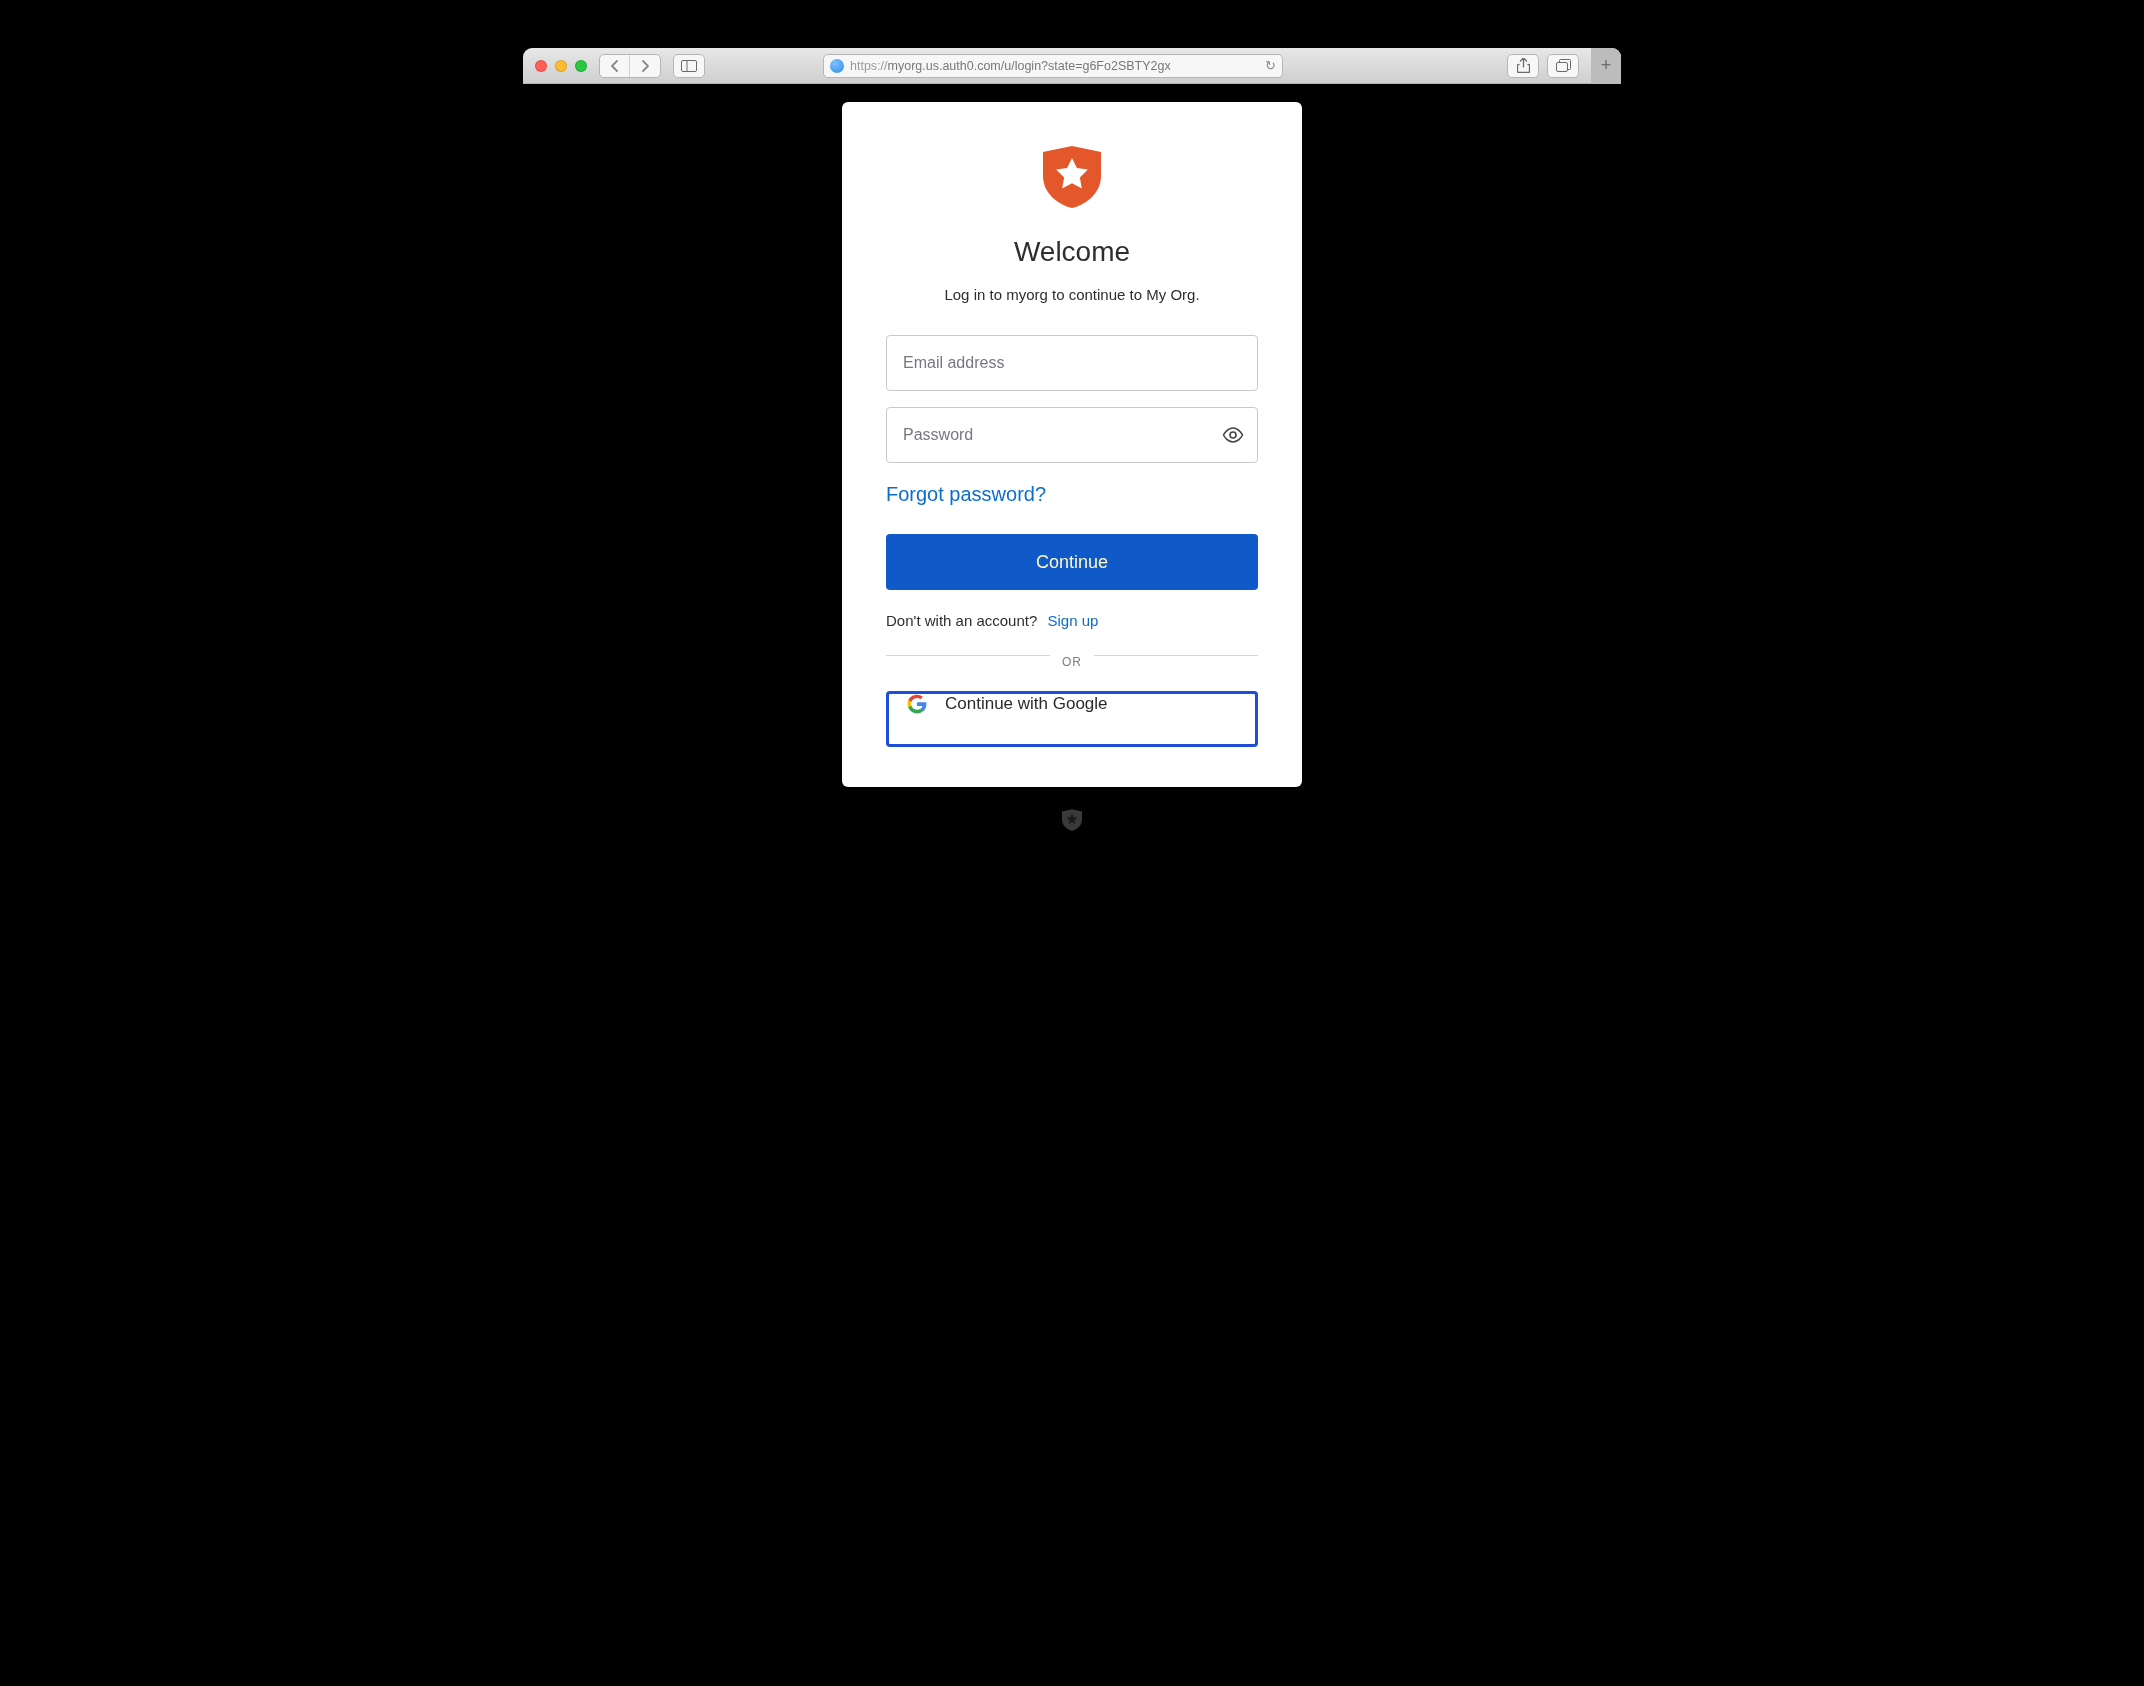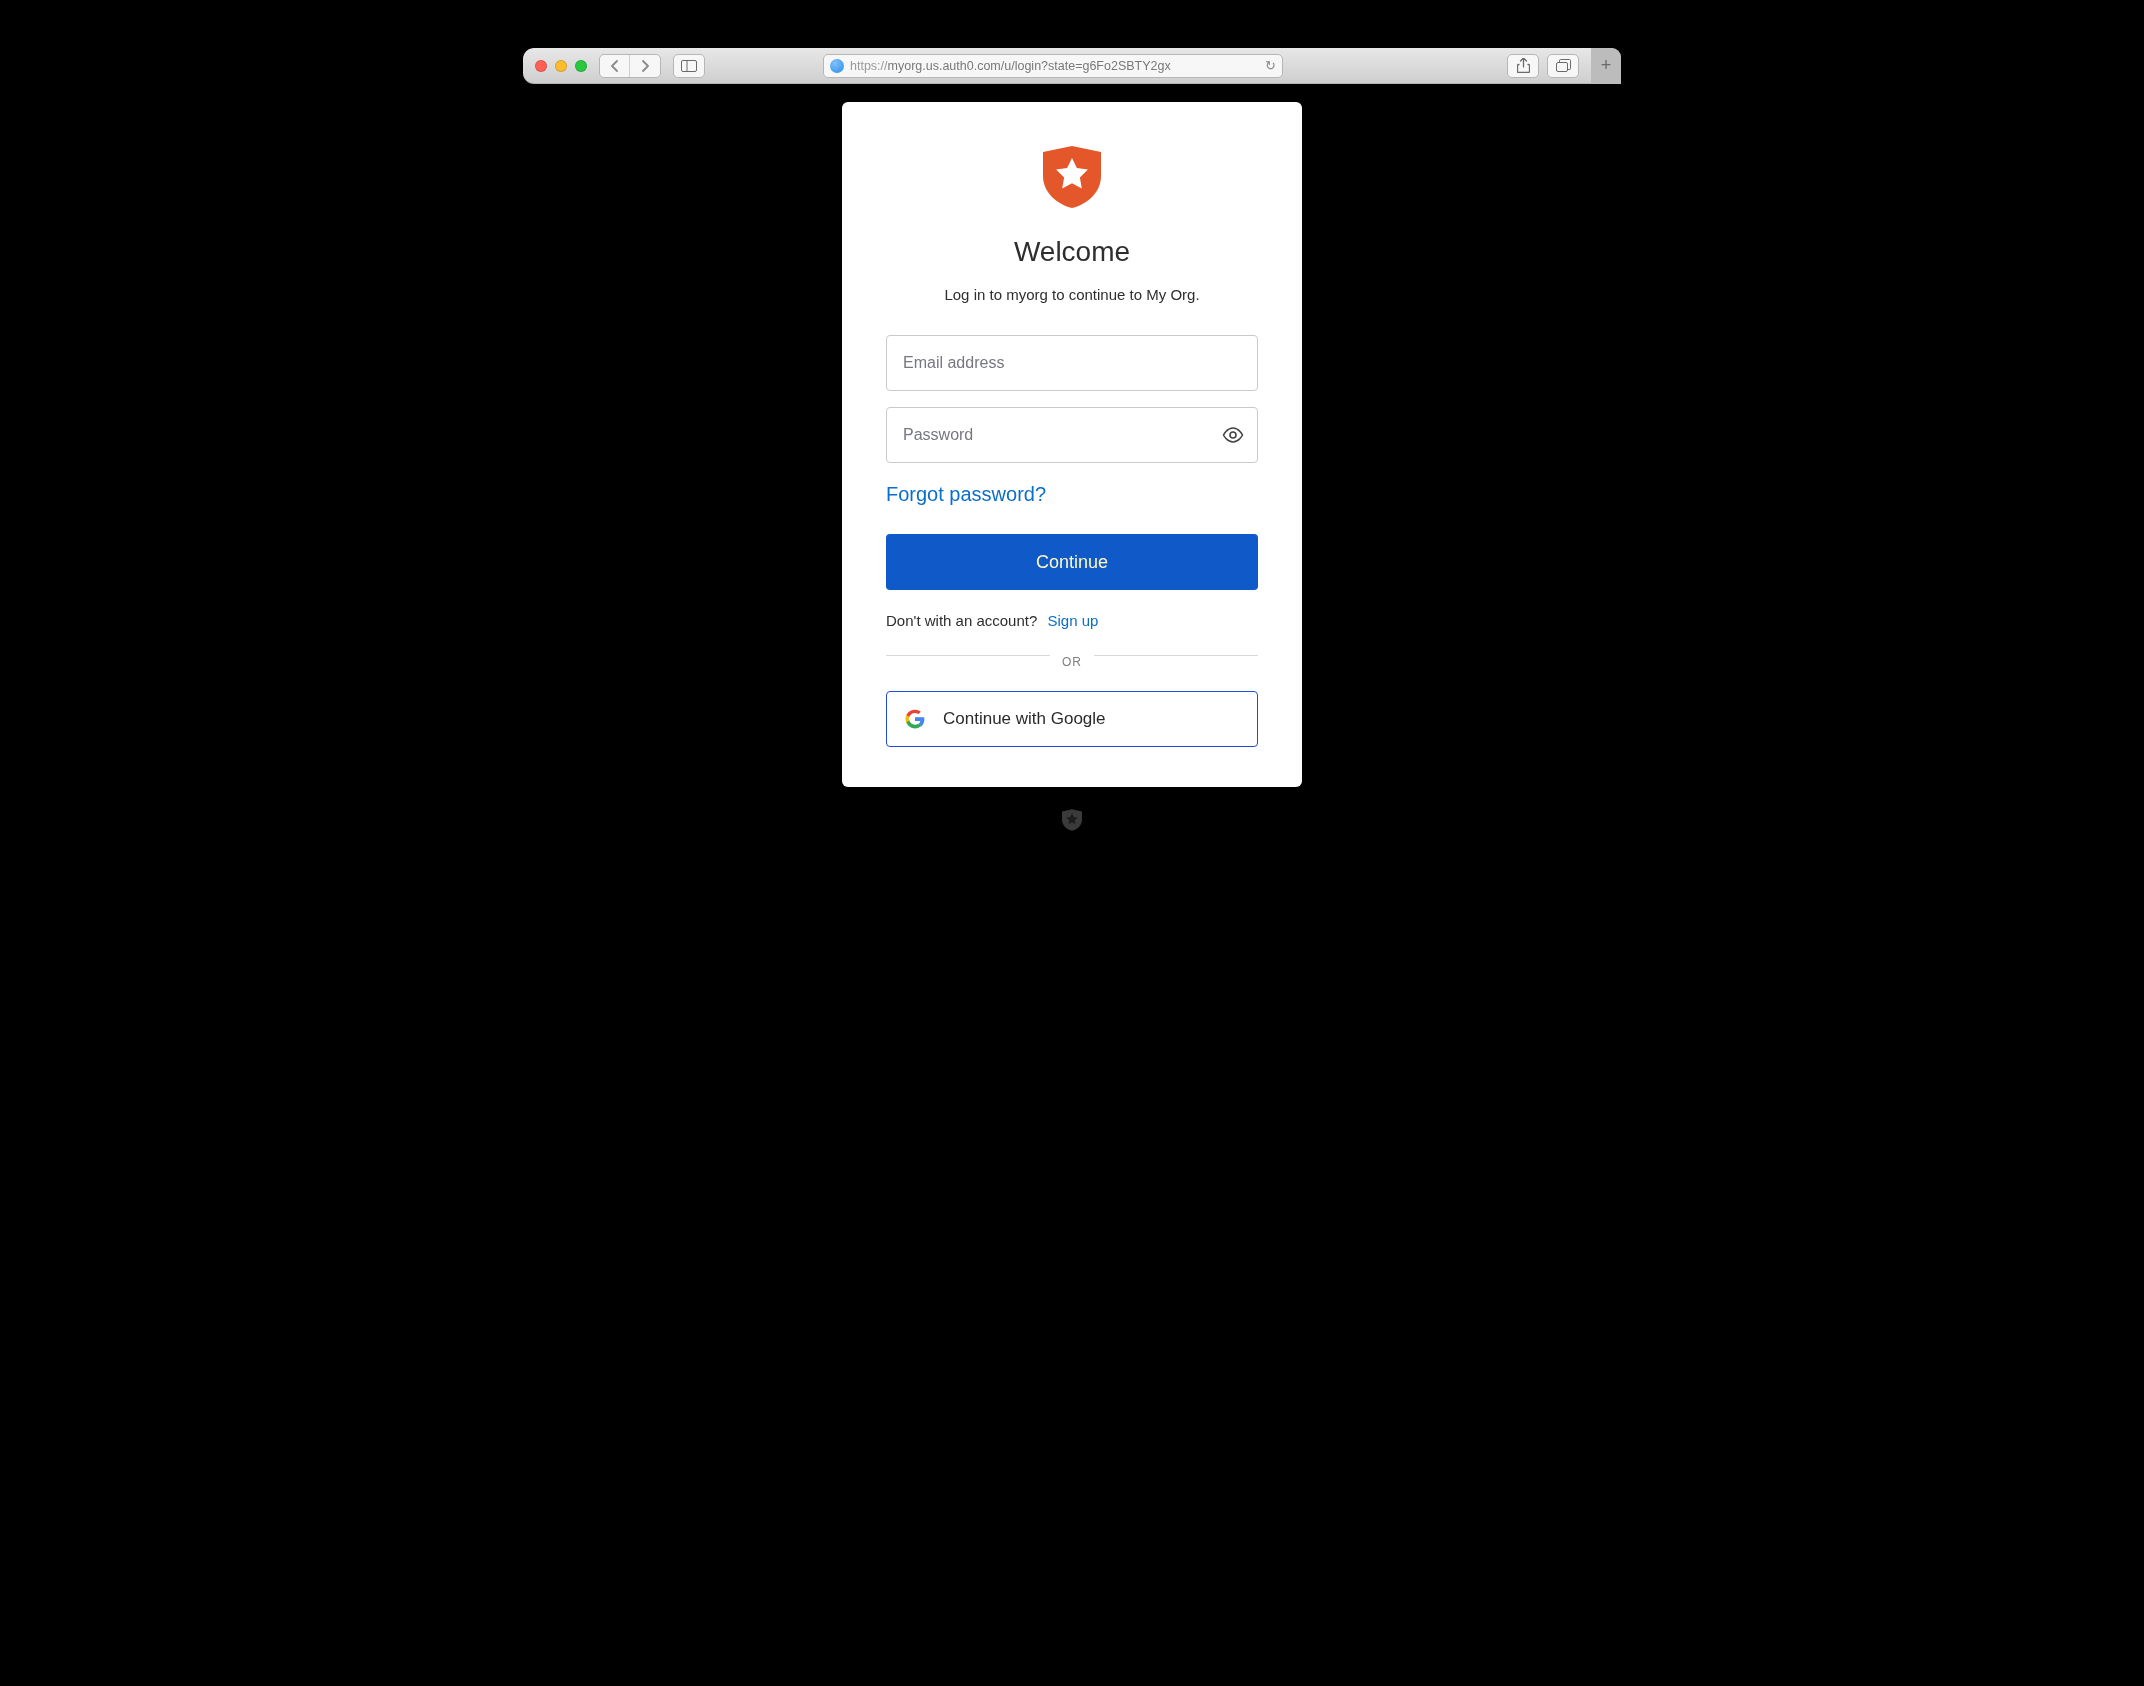--- a/index.html
+++ b/index.html
@@ -23,21 +23,20 @@
   }
 
   .titlebar {
     height: 36px;
     background: linear-gradient(#e7e7e7, #cfcfcf);
     border-bottom: 1px solid #b4b4b4;
     display: flex;
     align-items: center;
     padding: 0 12px;
     gap: 12px;
-    border-radius: 11px;
   }
 
   .traffic-lights { display: flex; gap: 8px; }
   .tl { width: 12px; height: 12px; border-radius: 50%; }
   .tl.red    { background:#ff5f57; border:0.5px solid rgba(0,0,0,.15);}
   .tl.yellow { background:#febc2e; border:0.5px solid rgba(0,0,0,.15);}
   .tl.green  { background:#28c840; border:0.5px solid rgba(0,0,0,.15);}
 
   .nav-seg {
     display:flex;
@@ -153,22 +152,22 @@
     margin-bottom:22px;
   }
 
   .signup-row { align-self:flex-start; font-size:15px; color:#2e2e2e; margin-bottom:26px;}
   .signup-row a { color:#0a6ecb; text-decoration:none; margin-left:6px;}
 
   .sep { width:100%; display:flex;align-items:flex-start;gap:12px;color:#7d7d7d;font-size:12px;letter-spacing:1px;margin-bottom:22px;}
   .sep::before,.sep::after{content:"";flex:1;height:1px;background:#d6d6d6;}
 
   .social {
-    width:100%;height:56px;border:1px solid #1d4ed8;border-radius:4px;background:#fff;
-    display:flex;align-items:center;gap:18px;padding:0 18px;font-size:17px;color:#2a2a2a;
+    width:100%;height:56px;border:3px solid #1d4ed8;border-radius:4px;background:#fff;
+    display:flex;align-items:flex-start;gap:18px;padding:0 18px;font-size:17px;color:#2a2a2a;
   }
 
   .footer-logo { margin-top:22px; }
 
   svg { display:block; }
 </style>
 </head>
 <body>
 
 <div class="safari-window">

